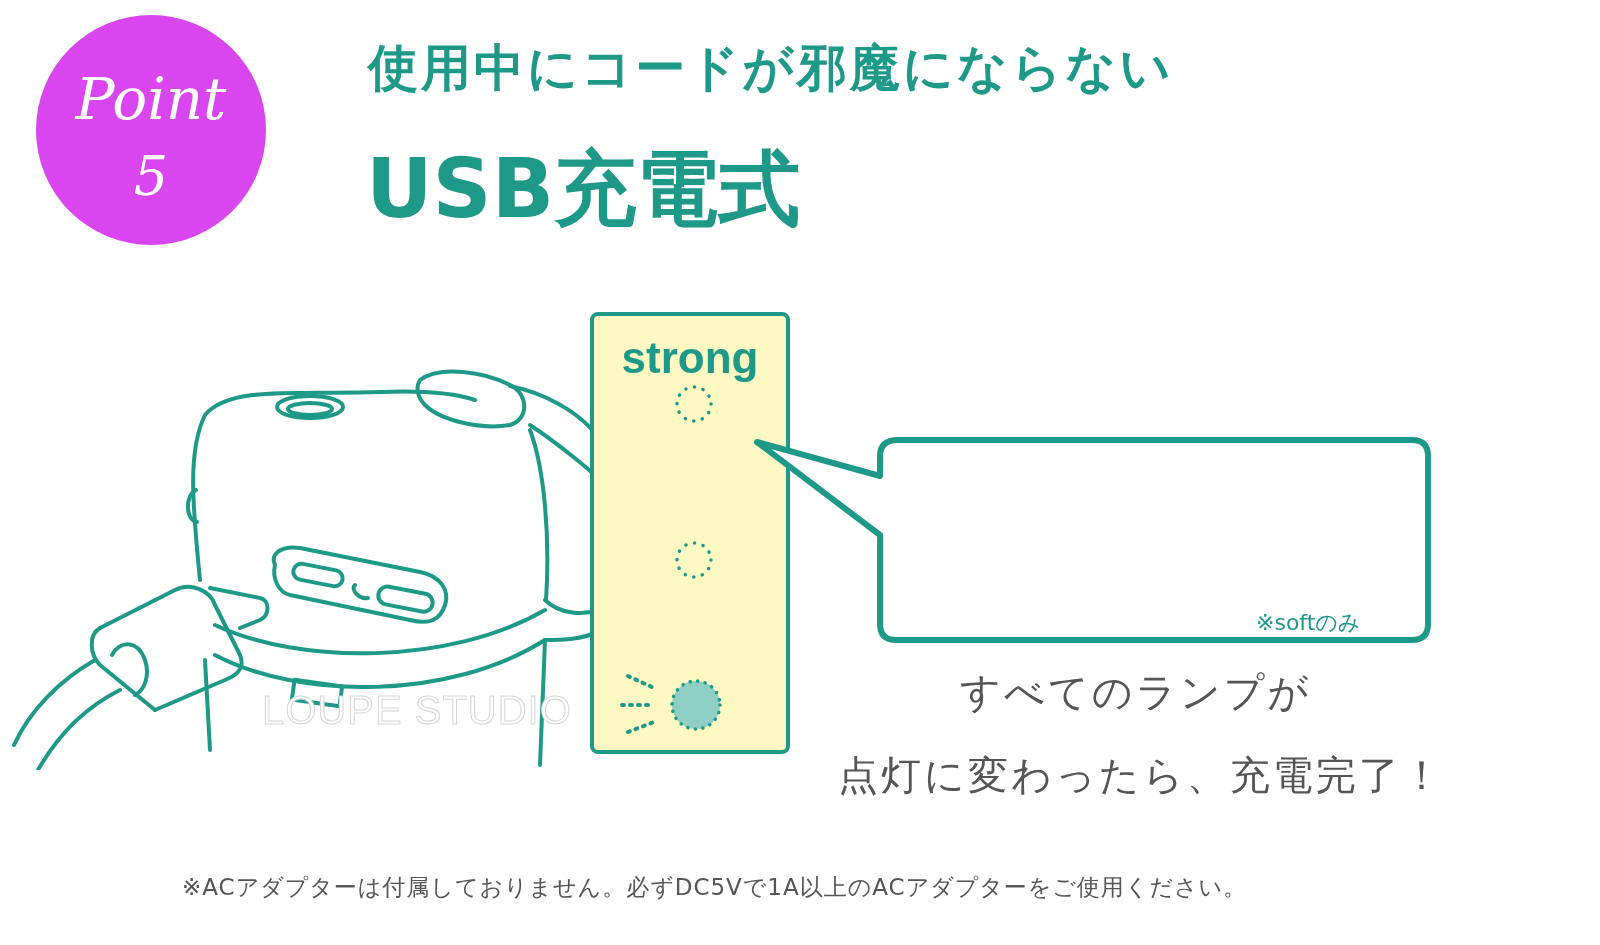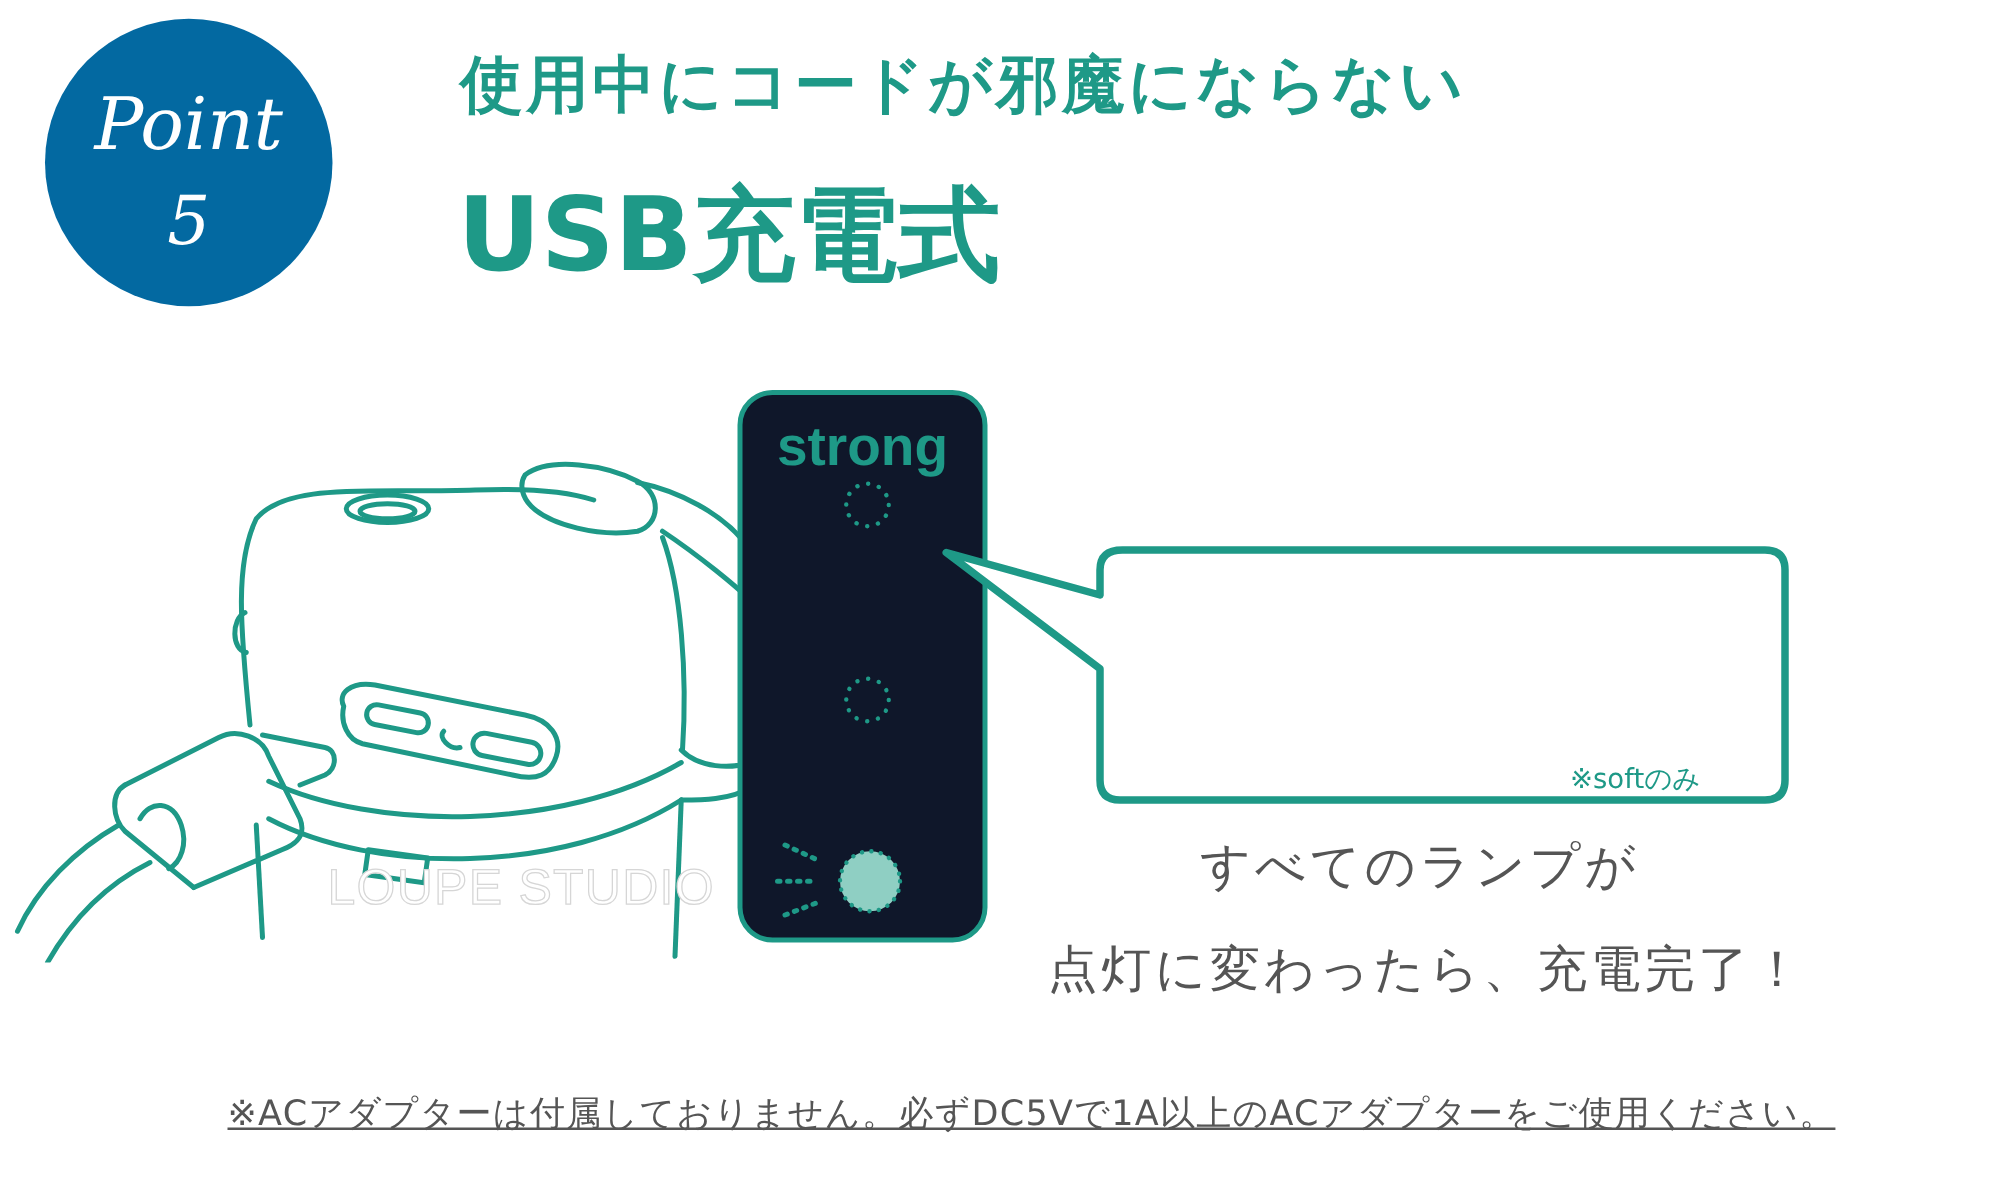--- a/index.html
+++ b/index.html
@@ -1,46 +1,46 @@
 <!DOCTYPE html>
 <html><head>
   <meta charset="utf-8">
   <style>
     html, body { margin: 0; padding: 0; background: #ffffff; }
     body { width: 1600px; height: 945px; position: relative; overflow: hidden;
            font-family: "DejaVu Sans", sans-serif; }
     .badge { position: absolute; left: 36px; top: 15px; width: 230px; height: 230px;
-             border-radius: 50%; background: #0369a1; color: #fff; text-align: center;
+             border-radius: 50%; background: #d946ef; color: #fff; text-align: center;
              font-family: "DejaVu Serif", "Liberation Serif", serif; font-style: italic; }
     .badge .word { position: absolute; left: 0; right: 0; top: 55px; font-size: 58px; line-height: 1; }
     .badge .num { position: absolute; left: 0; right: 0; top: 135px; font-size: 54px; line-height: 1; }
     .subtitle { position: absolute; left: 368px; top: 38px; font-size: 50px; font-weight: bold;
                 color: #1e9987; letter-spacing: 3px; white-space: nowrap; line-height: 1.2; }
     .title { position: absolute; left: 366px; top: 140px; font-size: 82px; font-weight: bold;
              color: #1e9987; white-space: nowrap; line-height: 1.2; }
     .device { position: absolute; left: 0; top: 350px; width: 600px; height: 420px; }
     .watermark { position: absolute; left: 262px; top: 688px; font-size: 40px; color: #ffffff;
                  font-family: "Liberation Sans", sans-serif; letter-spacing: 1px;
                  -webkit-text-stroke: 1px #d6d6d6; white-space: nowrap; }
     .panel { position: absolute; left: 590px; top: 312px; width: 200px; height: 442px;
-             border: 4px solid #1e9987; border-radius: 28px; background: #0f172a; box-sizing: border-box; }
+             border: 4px solid #1e9987; border-radius: 8px; background: #fef9c3; box-sizing: border-box; }
     .mode { position: absolute; left: 0; right: 0; text-align: center; color: #1e9987;
             font-family: "Liberation Sans", sans-serif; font-weight: bold; font-size: 44px; line-height: 1; }
     .lamp { position: absolute; }
     .bubble-svg { position: absolute; left: 740px; top: 425px; width: 700px; height: 230px; }
     .bubble-text { position: absolute; left: 880px; top: 470px; width: 560px; text-align: center;
                    color: #1e9987; font-size: 42px; line-height: 72px; letter-spacing: 2px; }
     .bubble-text sup { font-size: 24px; vertical-align: top; position: relative; top: -4px; }
     .bubble-note { position: absolute; left: 1256px; top: 608px; color: #1e9987; font-size: 22px; }
     .complete1 { position: absolute; left: 960px; top: 665px; font-size: 40px; color: #555;
                  letter-spacing: 3px; white-space: nowrap; }
     .complete2 { position: absolute; left: 822px; top: 748px; font-size: 40px; color: #555;
                  letter-spacing: 3px; white-space: nowrap; margin-left: 16px; }
-    .footnote { position: absolute; left: 182px; top: 872px; font-size: 28px; color: #555;
-                white-space: nowrap; letter-spacing: 1px; text-decoration: underline; }
+    .footnote { position: absolute; left: 182px; top: 872px; font-size: 23px; color: #555;
+                white-space: nowrap; letter-spacing: 1px; }
   </style>
 </head>
 <body>
 
 <div class="badge">
   <div class="word">Point</div>
   <div class="num">5</div>
 </div>
 
 <div class="subtitle">使用中にコードが邪魔にならない</div>

